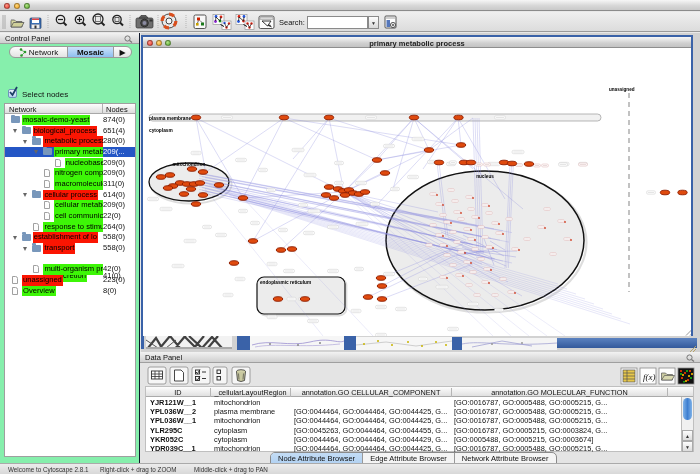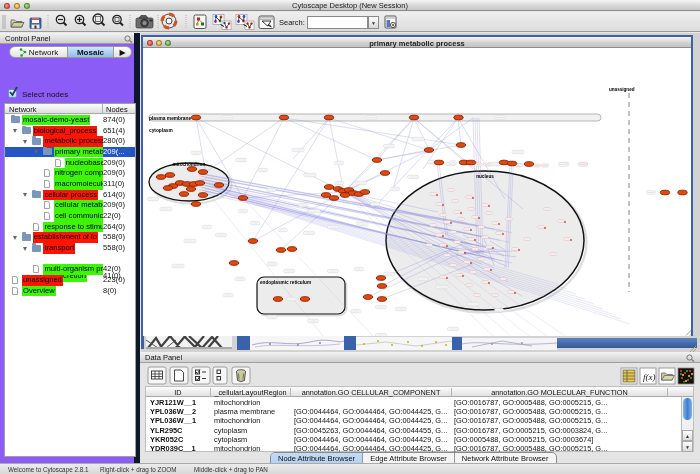--- a/index.html
+++ b/index.html
@@ -2,21 +2,21 @@
 <html><head><meta charset="utf-8"><style>
 *{margin:0;padding:0;box-sizing:border-box}
 body{width:700px;height:474px;font-family:"Liberation Sans",sans-serif;overflow:hidden;position:relative;background:#e8e8e8;font-size:9px}
 .abs{position:absolute}
 
 #titlebar{left:0;top:0;width:700px;height:11px;background:linear-gradient(#f6f6f6,#d8d8d8 55%,#c9c9c9);border-bottom:1px solid #8b8b8b}
 .tl{position:absolute;top:2.5px;width:6px;height:6px;border-radius:50%;border:.5px solid rgba(0,0,0,.35)}
 #titlebar .t{position:absolute;top:1px;width:100%;text-align:center;font-size:7.5px;color:#222}
 #toolbar{left:0;top:12px;width:700px;height:20px;background:linear-gradient(#efefef,#dcdcdc);border-bottom:1px solid #9a9a9a}
 
-#cpanel{left:0;top:33px;width:140px;height:430px;background:#8b5cf6;border-right:6px solid #0f172a}
+#cpanel{left:0;top:33px;width:140px;height:430px;background:#86efac;border-right:1px solid #0f172a}
 .phead{position:absolute;left:0;width:100%;height:11px;background:linear-gradient(#f2f2f2,#cfcfcf);border-bottom:1px solid #9f9f9f;font-size:7.5px;color:#111;padding:1px 0 0 5px}
 
 #cptabs{position:absolute;left:9px;top:13px;width:123px;height:12px;border:1px solid #9a9a9a;border-radius:6px;background:linear-gradient(#fdfdfd,#e3e3e3);display:flex}
 #cptabs .tab{height:100%;font-size:8px;display:flex;align-items:center;justify-content:center;color:#111}
 
 #grp{position:absolute;left:4px;top:33px;width:132px;height:32px;border:1px solid #bbb;border-radius:3px}
 #grp .lbl{position:absolute;left:4px;top:-4px;background:#e4e4e4;padding:0 2px;font-size:7.5px;font-weight:bold;color:#222}
 #combo{position:absolute;left:5px;top:7px;width:120px;height:11px;border:1px solid #999;border-radius:5px;background:linear-gradient(#fff,#e8e8e8);font-size:7.6px;color:#111;padding-left:13px;line-height:10px}
 #combo .sp{position:absolute;right:0;top:-1px;width:13px;height:12px;border-radius:5px;background:linear-gradient(#cfe3f8,#74a9e0);border:1px solid #7a9ec9;color:#123;font-size:5px;line-height:5px;text-align:center}
 #chk{position:absolute;left:8px;top:56px;width:9px;height:9px;border:1px solid #6f94bd;border-radius:2px;background:linear-gradient(#eaf3fc,#b7d4ef)}
@@ -46,21 +46,20 @@
 #btabs{left:270px;top:452px;height:26px;display:flex;border:1px solid #8a8a8a;border-radius:5px;background:#f4f4f4;overflow:hidden}
 #btabs div{font-size:7.5px;padding:1px 7px 0;color:#111;border-right:1px solid #999}
 #status{left:0;top:463px;width:700px;height:11px;z-index:5;background:linear-gradient(#ececec,#d8d8d8);border-top:1px solid #aaa;font-size:6.3px;color:#333}
 </style></head>
 <body>
 
 <div id="titlebar" class="abs">
  <div class="tl" style="left:4px;background:radial-gradient(circle at 35% 30%,#ff9a8a,#ee3b2f)"></div>
  <div class="tl" style="left:14px;background:radial-gradient(circle at 35% 30%,#ffd97e,#f5a623)"></div>
  <div class="tl" style="left:24px;background:radial-gradient(circle at 35% 30%,#b4e68a,#5aab2e)"></div>
- <div class="t">Cytoscape Desktop (New Session)</div>
 </div>
 
 <div id="toolbar" class="abs">
  <svg class="abs" style="left:0;top:0" width="700" height="20" id="toolsvg">
   <line x1="3" y1="3" x2="3" y2="17" stroke="#aaa"></line>
       <line x1="5" y1="3" x2="5" y2="17" stroke="#aaa"></line>
   <line x1="48" y1="3" x2="48" y2="17" stroke="#b5b5b5" stroke-dasharray="1 1"></line>
   <line x1="130" y1="3" x2="130" y2="17" stroke="#b5b5b5" stroke-dasharray="1 1"></line>
   <line x1="158" y1="3" x2="158" y2="17" stroke="#b5b5b5" stroke-dasharray="1 1"></line>
   <line x1="186" y1="3" x2="186" y2="17" stroke="#b5b5b5" stroke-dasharray="1 1"></line>

